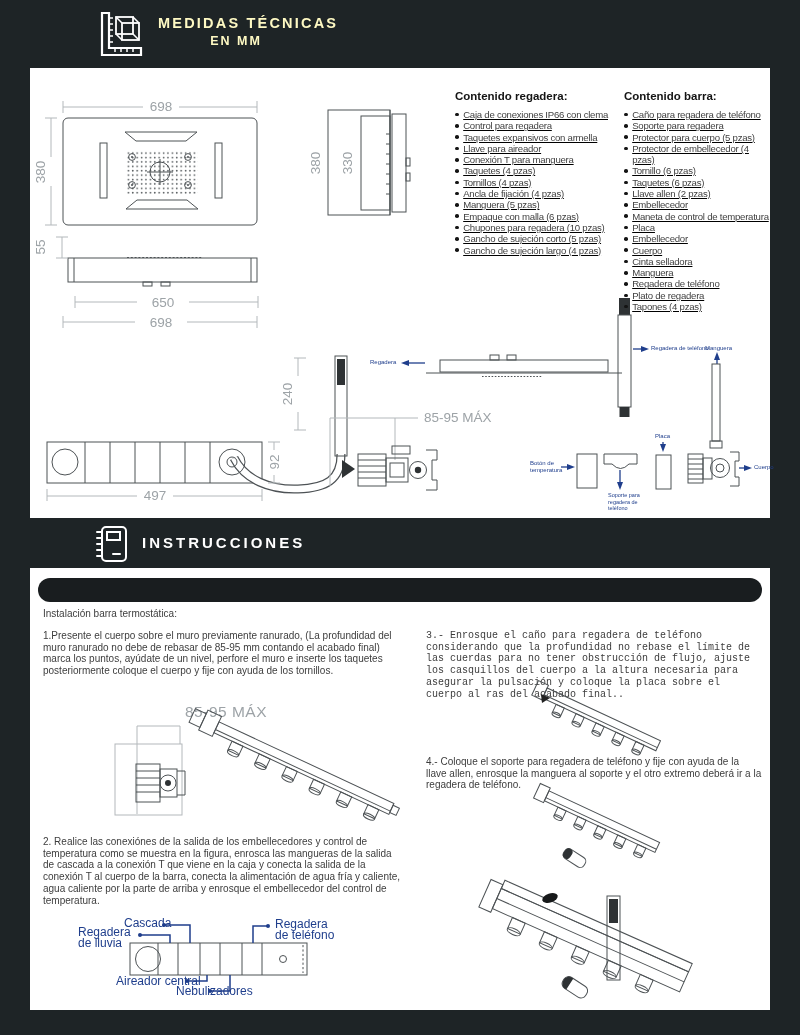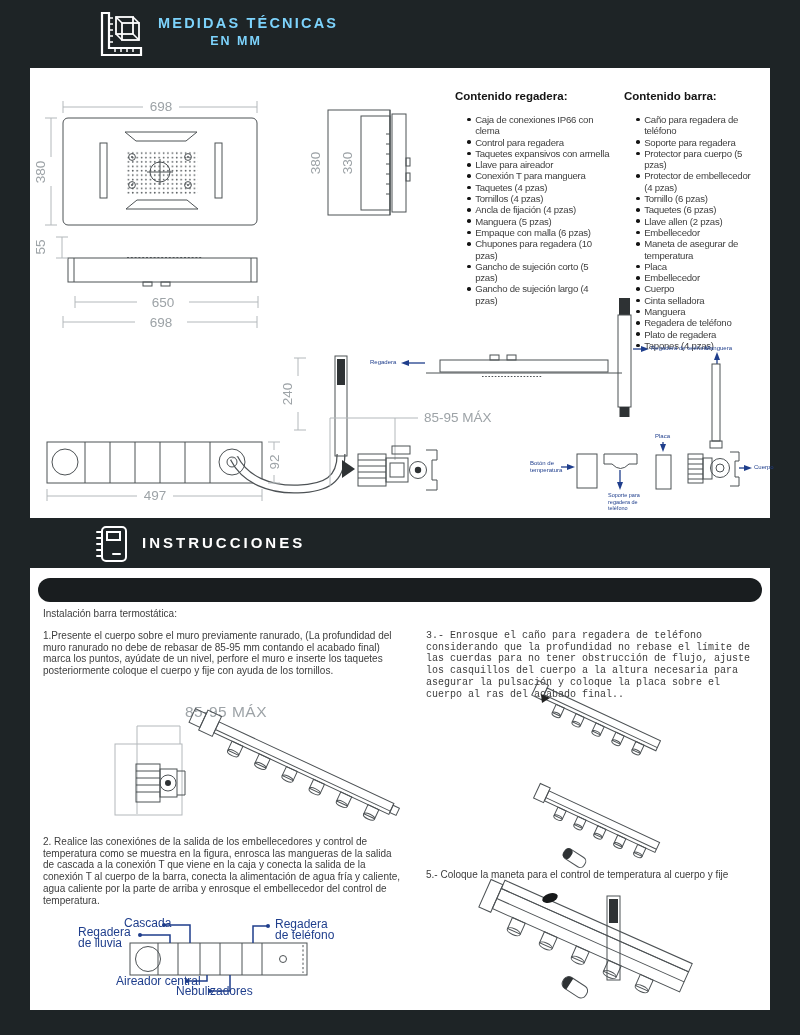--- a/index.html
+++ b/index.html
@@ -1,37 +1,37 @@
 <!DOCTYPE html>
 <html><head>
 <meta charset="utf-8">
 <style>
   html,body{margin:0;padding:0;background:#1e2426;}
   .page{position:relative;width:800px;height:1035px;background:#1e2426;font-family:"Liberation Sans",sans-serif;overflow:hidden;}
   
   .topbar{position:absolute;top:0;left:0;width:800px;height:68px;}
   .hdr-icon{position:absolute;left:96px;top:10px;}
-  .hdr-text{position:absolute;left:158px;top:15px;width:156px;text-align:center;color:#7dd3fc;}
+  .hdr-text{position:absolute;left:158px;top:15px;width:156px;text-align:center;color:#fef9c3;}
   .hdr-title{font-size:14.5px;font-weight:bold;letter-spacing:2.2px;white-space:nowrap;}
   .hdr-sub{font-size:12.5px;font-weight:bold;letter-spacing:2px;margin-top:3px;}
   
   .sheet{position:absolute;left:30px;width:740px;background:#ffffff;}
   .sheet1{top:68px;height:450px;}
   .sheet2{top:568px;height:442px;}
   .art{position:absolute;left:0;top:0;}
   
   .band{position:absolute;top:518px;left:0;width:800px;height:50px;}
   .band-icon{position:absolute;left:92px;top:6px;}
   .band-title{position:absolute;left:142px;top:0;height:48px;line-height:50px;color:#fff;font-size:15px;font-weight:bold;letter-spacing:3px;}
   
   .clist-box{position:absolute;}
   .list-reg{left:425px;top:22px;width:168px;}
   .list-bar{left:594px;top:22px;width:146px;}
   .clist-title{font-weight:bold;font-size:11.5px;color:#141414;margin:0 0 7px 0;}
-  .clist{list-style:none;margin:12px;padding:0;}
+  .clist{list-style:none;margin:0;padding:0;text-decoration:underline;}
   .clist li{display:flex;align-items:flex-start;font-size:9.6px;line-height:11.3px;color:#3f3f3f;letter-spacing:-0.25px;}
   .dot{width:3.6px;height:3.6px;background:#141414;border-radius:50%;margin:3.8px 4.6px 0 0;flex:none;}
   
   .plabel{position:absolute;color:#1f3e8c;font-size:6px;line-height:7px;}
   .nw{white-space:nowrap;}
   
   .dimtxt{fill:#9da3a7;font-size:13.5px;font-family:"Liberation Sans",sans-serif;}
   .s{stroke:#4d5255;fill:none;stroke-width:1;}
   .g{stroke:#b3b8bb;fill:none;stroke-width:1;}
   .bl{stroke:#1f3e8c;fill:none;stroke-width:1.3;}
@@ -302,21 +302,21 @@
           <li>
             <span class="dot"></span>
             <span>Llave allen (2 pzas)</span>
           </li>
           <li>
             <span class="dot"></span>
             <span>Embellecedor</span>
           </li>
           <li>
             <span class="dot"></span>
-            <span>Maneta de asegurar de temperatura</span>
+            <span>Maneta de control de temperatura</span>
           </li>
           <li>
             <span class="dot"></span>
             <span>Placa</span>
           </li>
           <li>
             <span class="dot"></span>
             <span>Embellecedor</span>
           </li>
           <li>
@@ -369,21 +369,21 @@
     <div class="band-title">INSTRUCCIONES</div>
   </div>
 
   <section class="sheet sheet2">
     <div class="pill"></div>
     <div class="intro">Instalación barra termostática:</div>
 
     <p class="step st1">1.Presente el cuerpo sobre el muro previamente ranurado, (La profundidad del muro ranurado no debe de rebasar de 85-95 mm contando el acabado final) marca los puntos, ayúdate de un nivel, perfore el muro e inserte los taquetes posteriormente coloque el cuerpo y fije con ayuda de los tornillos.</p>
     <p class="step st2">2. Realice las conexiónes de la salida de los embellecedores y control de temperatura como se muestra en la figura, enrosca las mangueras de la salida de cascada a la conexión T que viene en la caja y conecta la salida de la conexión T al cuerpo de la barra, conecta la alimentación de agua fría y caliente, agua caliente por la parte de arriba y enrosque el embellecedor del control de temperatura.</p>
     <p class="step st3">3.- Enrosque el caño para regadera de teléfono considerando que la profundidad no rebase el límite de las cuerdas para no tener obstrucción de flujo, ajuste los casquillos del cuerpo a la altura necesaria para asegurar la pulsación y coloque la placa sobre el cuerpo al ras del acabado final..</p>
-    <p class="step st5">5.- Coloque la maneta para el control de temperatura al cuerpo y fije</p>
+    <p class="step st4">4.- Coloque el soporte para regadera de teléfono y fije con ayuda de la llave allen, enrosque la manguera al soporte y el otro extremo deberá ir a la regadera de teléfono.</p>
 
     <div class="maxdim">85-95 MÁX</div>
 
     <svg class="art" width="740" height="442" viewBox="0 0 740 442">
 
       <g>
         <path class="g" d="M107 158 H150 M107 158 V246 M150 158 V176"></path>
         <rect class="g" x="85" y="176" width="67" height="71"></rect>
         <rect class="s" x="106" y="196" width="24" height="38"></rect>
         <path class="s" d="M106 203 h24 M106 210 h24 M106 217 h24 M106 224 h24" stroke-width="1.1"></path>

